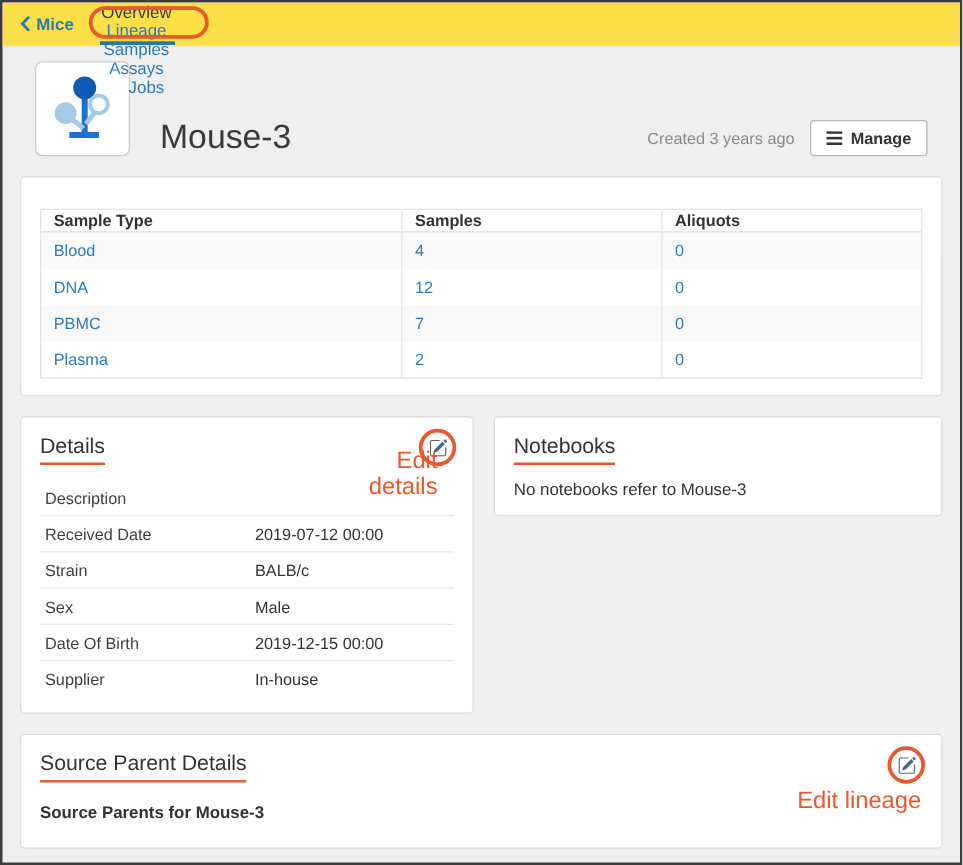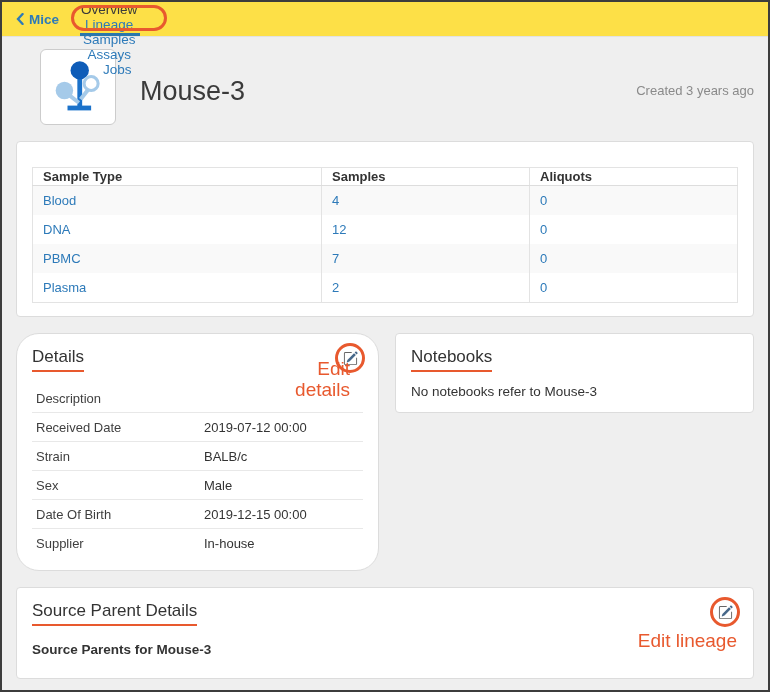--- a/index.html
+++ b/index.html
@@ -36,21 +36,21 @@
   .tab-pill{
     position:absolute; left:-10px; right:-4px; top:3px; bottom:5px;
     border:3px solid #e8592e; border-radius:16px;
     pointer-events:none; z-index:3;
   }
   .active-underline{
     position:absolute; left:-1px; bottom:0; width:60px; height:3px;
     background:#2a77ac; z-index:1;
   }
   
-  .header{ display:flex; align-items:center; padding:12px 14px 10px;margin-left:24px; }
+  .header{ display:flex; align-items:flex-end; padding:12px 26px 10px; }
   .icon-card{
     width:76px; height:76px; background:#fff;
     border:1px solid #ccc; border-radius:6px;
     display:flex; align-items:center; justify-content:center;
   }
   .page-title{ font-size:27px; font-weight:400; color:#3a3a3a; margin:8px 0 0 24px; }
   .header-right{ margin-left:auto; display:flex; align-items:center; gap:12px; margin-top:6px; }
   .created-text{ color:#8a8a8a; font-size:13px; }
   .manage-btn{
     display:flex; align-items:center; gap:7px;
@@ -78,21 +78,21 @@
     text-align:left; font-weight:700; color:#333;
     padding:1px 10px; border-bottom:1px solid #ddd;
   }
   table.samples td{ padding:7px 10px; }
   table.samples th + th, table.samples td + td{ border-left:1px solid #e3e3e3; }
   table.samples tbody tr:nth-child(odd){ background:#f9f9f9; }
   table.samples col.c1{ width:41%; } table.samples col.c2{ width:29.5%; } table.samples col.c3{ width:29.5%; }
   a.cell-link{ color:#2d7ab9; text-decoration:none; cursor:pointer; }
   
   .two-col{ display:flex; gap:16px; align-items:flex-start; margin-bottom:16px; }
-  .panel-details{ width:363px; min-height:225px; flex:none;border-radius:23px; }
+  .panel-details{ width:363px; min-height:225px; flex:none; }
   .panel-notebooks{ flex:1; }
   .fields{ margin-top:12px; }
   .field-row{
     display:flex; padding:6.5px 0 6.5px 4px; font-size:13px;
     border-bottom:1px solid #e8e8e8;
   }
   .field-row:last-child{ border-bottom:none; }
   .flabel{ width:168px; flex:none; color:#3f3f3f; }
   .fvalue{ color:#333; }
   .empty-text{ font-size:13.5px; color:#333; margin-top:12px; }
@@ -149,20 +149,30 @@
         <line x1="19" y1="39" x2="33" y2="50" stroke="#a5cae9" stroke-width="4.5"></line>
         <line x1="46" y1="32" x2="35" y2="46" stroke="#a5cae9" stroke-width="4.5"></line>
         <circle cx="34" cy="13" r="10.5" fill="#0e5cb8"></circle>
         <circle cx="16.5" cy="36" r="10" fill="#a5cae9"></circle>
         <circle cx="47" cy="28" r="8" fill="#ffffff" stroke="#a5cae9" stroke-width="3.5"></circle>
       </svg>
     </div>
     <h1 class="page-title">Mouse-3</h1>
     <div class="header-right">
       <span class="created-text">Created 3 years ago</span>
+      <button class="manage-btn">
+        <span style="display:flex;">
+          <svg width="13" height="11" viewBox="0 0 14 12">
+              <rect x="0" y="0" width="14" height="2.2" fill="#333"></rect>
+              <rect x="0" y="4.9" width="14" height="2.2" fill="#333"></rect>
+              <rect x="0" y="9.8" width="14" height="2.2" fill="#333"></rect>
+            </svg>
+        </span>
+        <span>Manage</span>
+      </button>
     </div>
   </div>
 
   <div class="main">
 
     <section class="panel panel-samples">
       <table class="samples">
         <colgroup>
             <col class="c1">
             <col class="c2">

